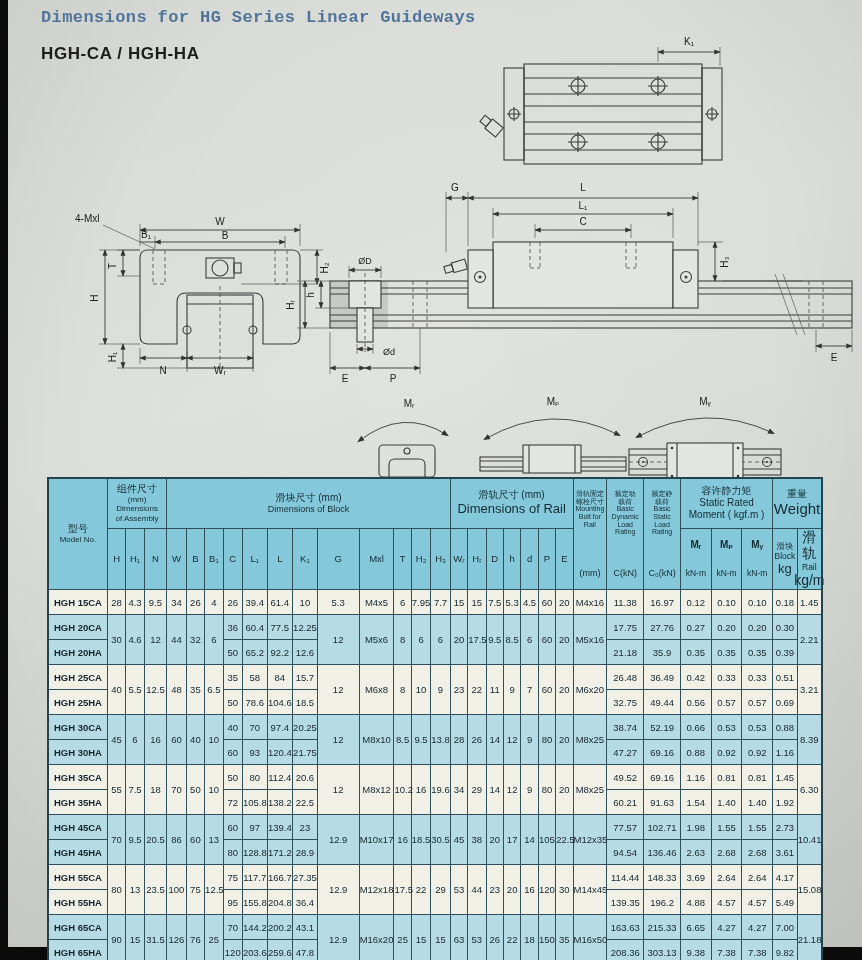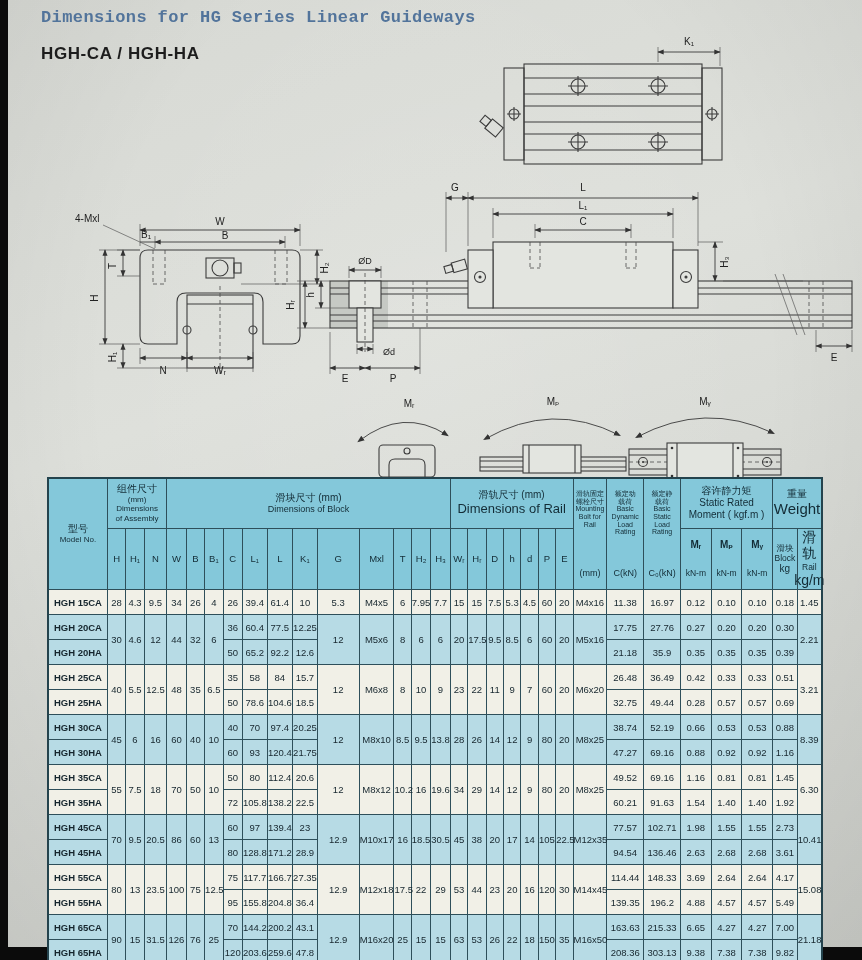--- a/index.html
+++ b/index.html
@@ -426,21 +426,21 @@
       <th>
         <div class="stack-between" style="height:44px;padding:2px 0;">
           <span class="mletter">Mᵧ</span>
           <span class="en" style="font-size:8.5px">kN-m</span>
         </div>
       </th>
       <th>
         <div class="stack">
           <span class="en" style="font-size:8.5px">滑块</span>
           <span class="en" style="font-size:8.5px">Block</span>
-          <span class="en" style="font-size:10px">kg</span>
+          <span class="en" style="font-size:13px">kg</span>
         </div>
       </th>
       <th>
         <div class="stack">
           <span class="en" style="font-size:14px">滑轨</span>
           <span class="en" style="font-size:8.5px">Rail</span>
           <span class="en" style="font-size:14px">kg/m</span>
         </div>
       </th>
     </tr>
@@ -559,21 +559,21 @@
         <td rowspan="2">3.21</td>
       </tr>
       <tr class="row-cream">
         <td class="model-cell">HGH 25HA</td>
         <td>50</td>
         <td>78.6</td>
         <td>104.6</td>
         <td>18.5</td>
         <td>32.75</td>
         <td>49.44</td>
-        <td>0.28</td>
+        <td>0.56</td>
         <td>0.57</td>
         <td>0.57</td>
         <td>0.69</td>
       </tr>
       <tr class="row-blue">
         <td class="model-cell">HGH 30CA</td>
         <td rowspan="2">45</td>
         <td rowspan="2">6</td>
         <td rowspan="2">16</td>
         <td rowspan="2">60</td>

